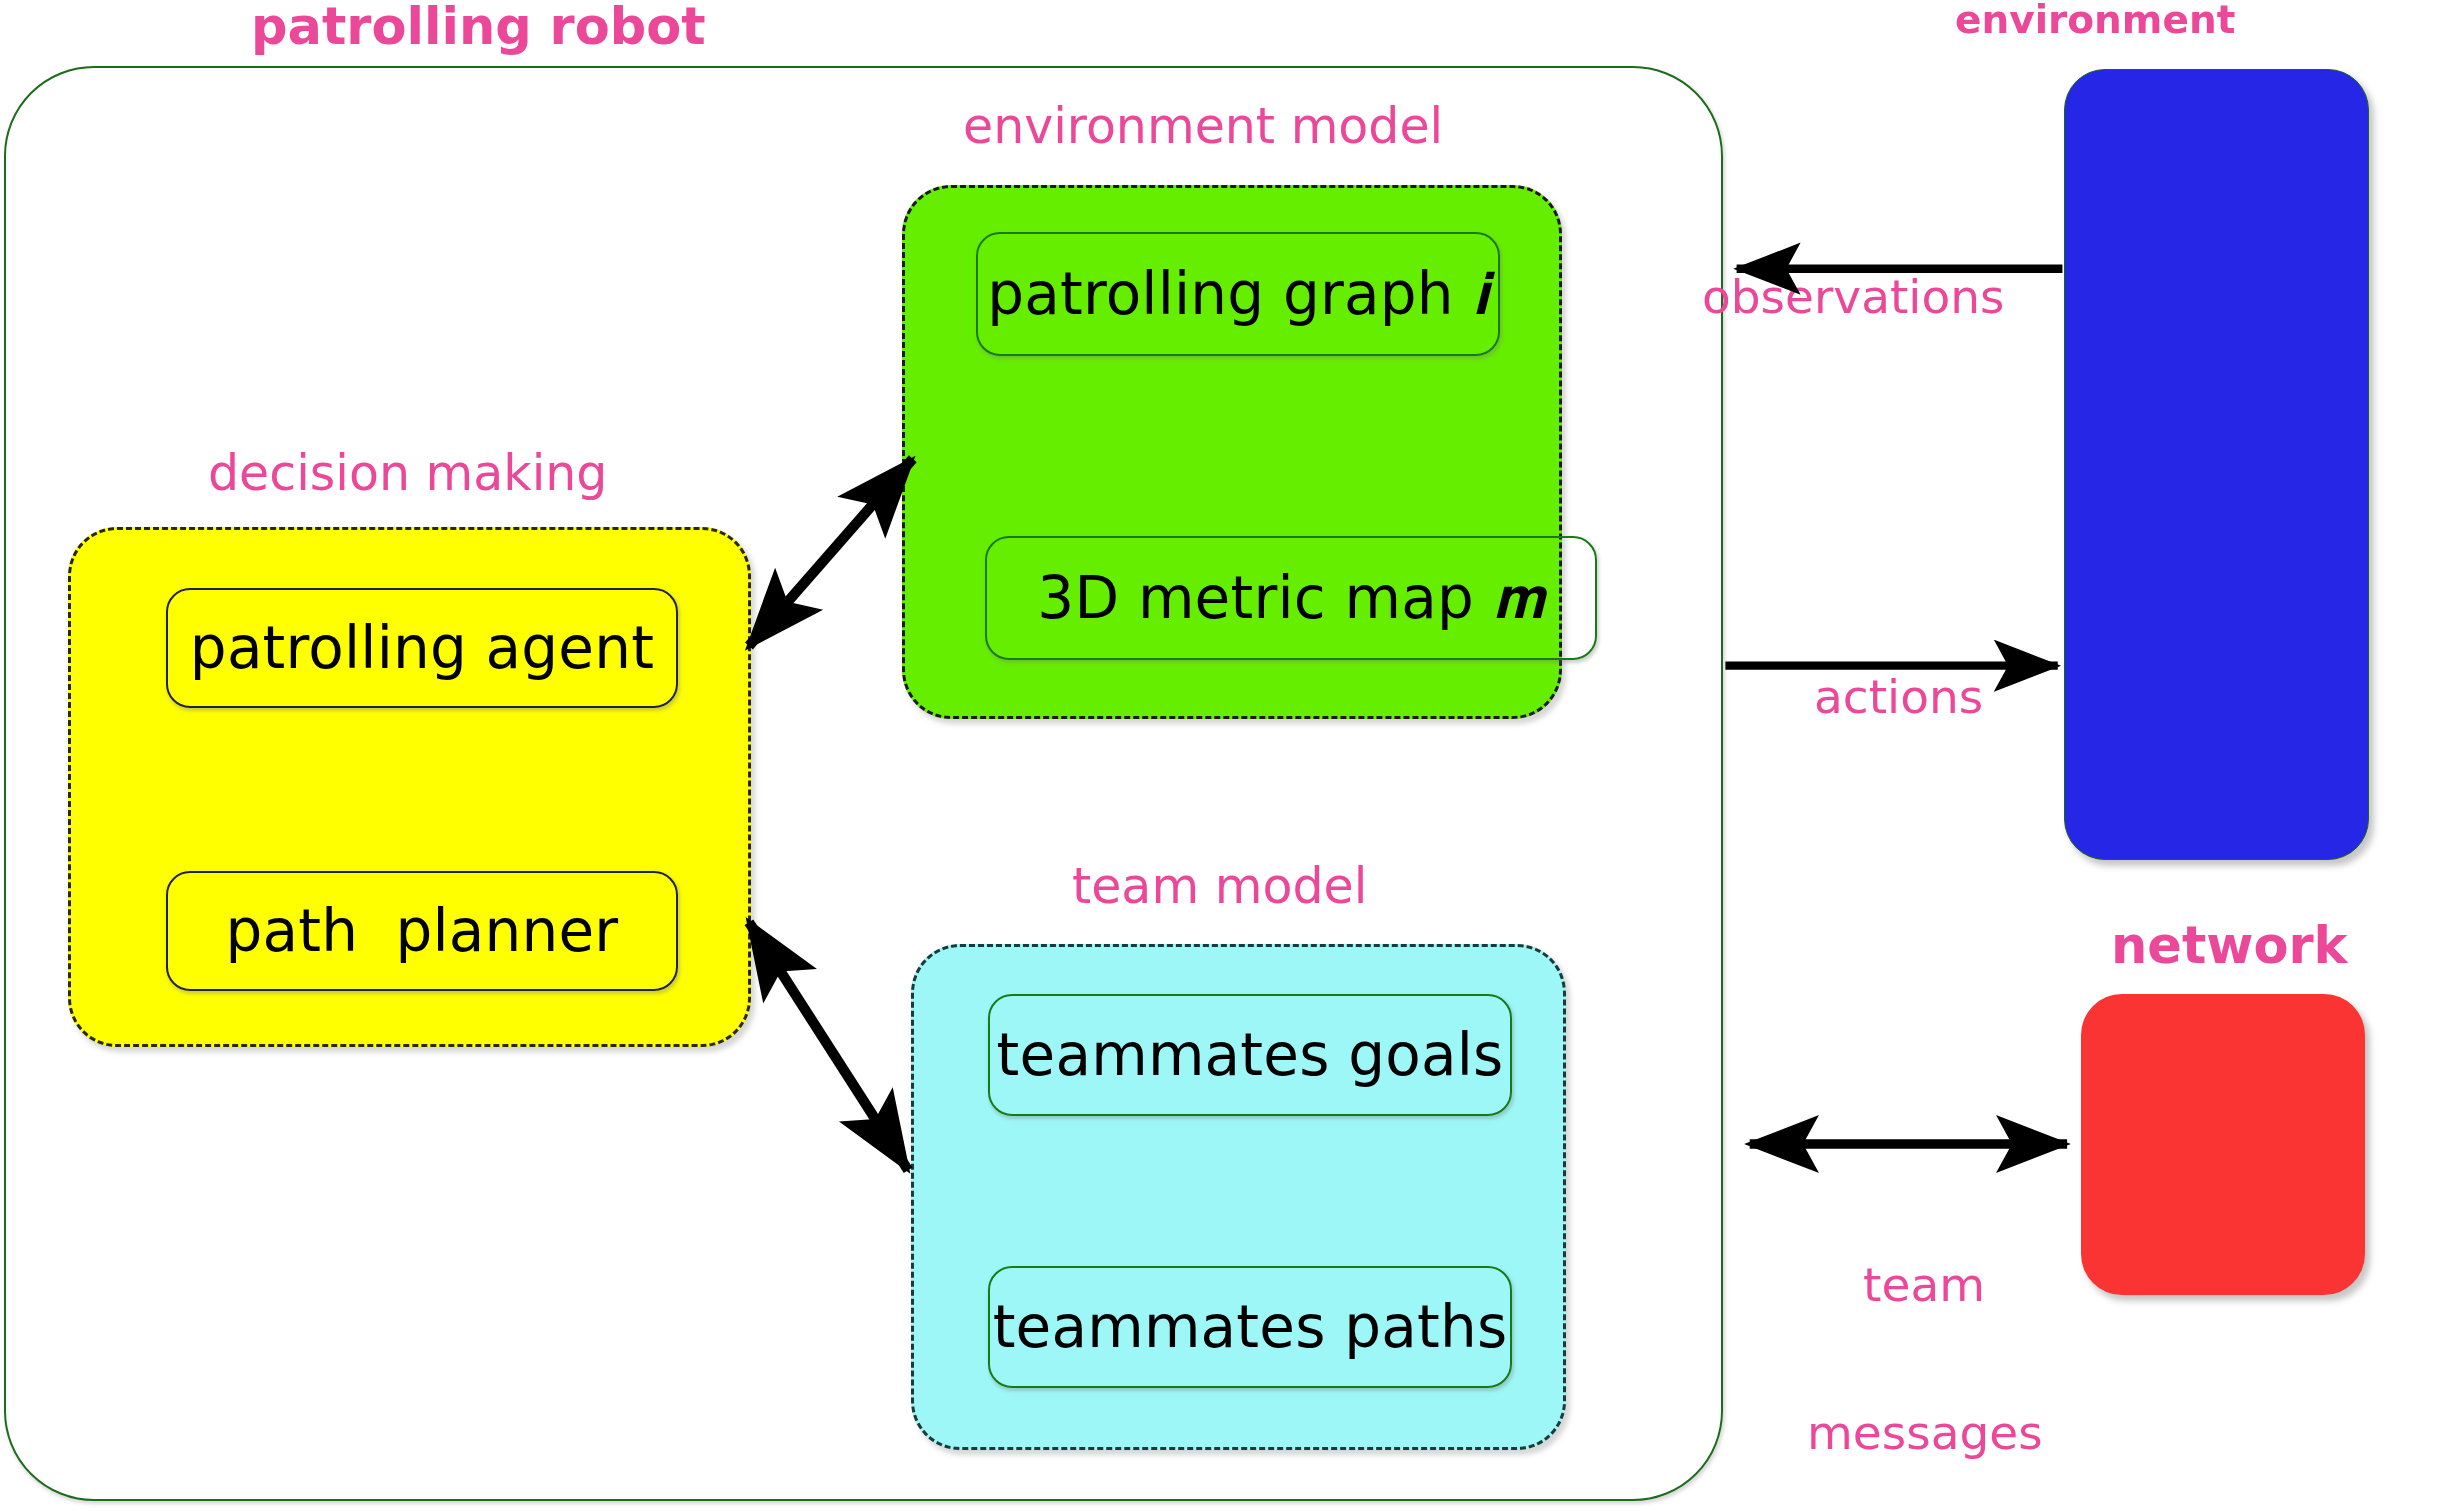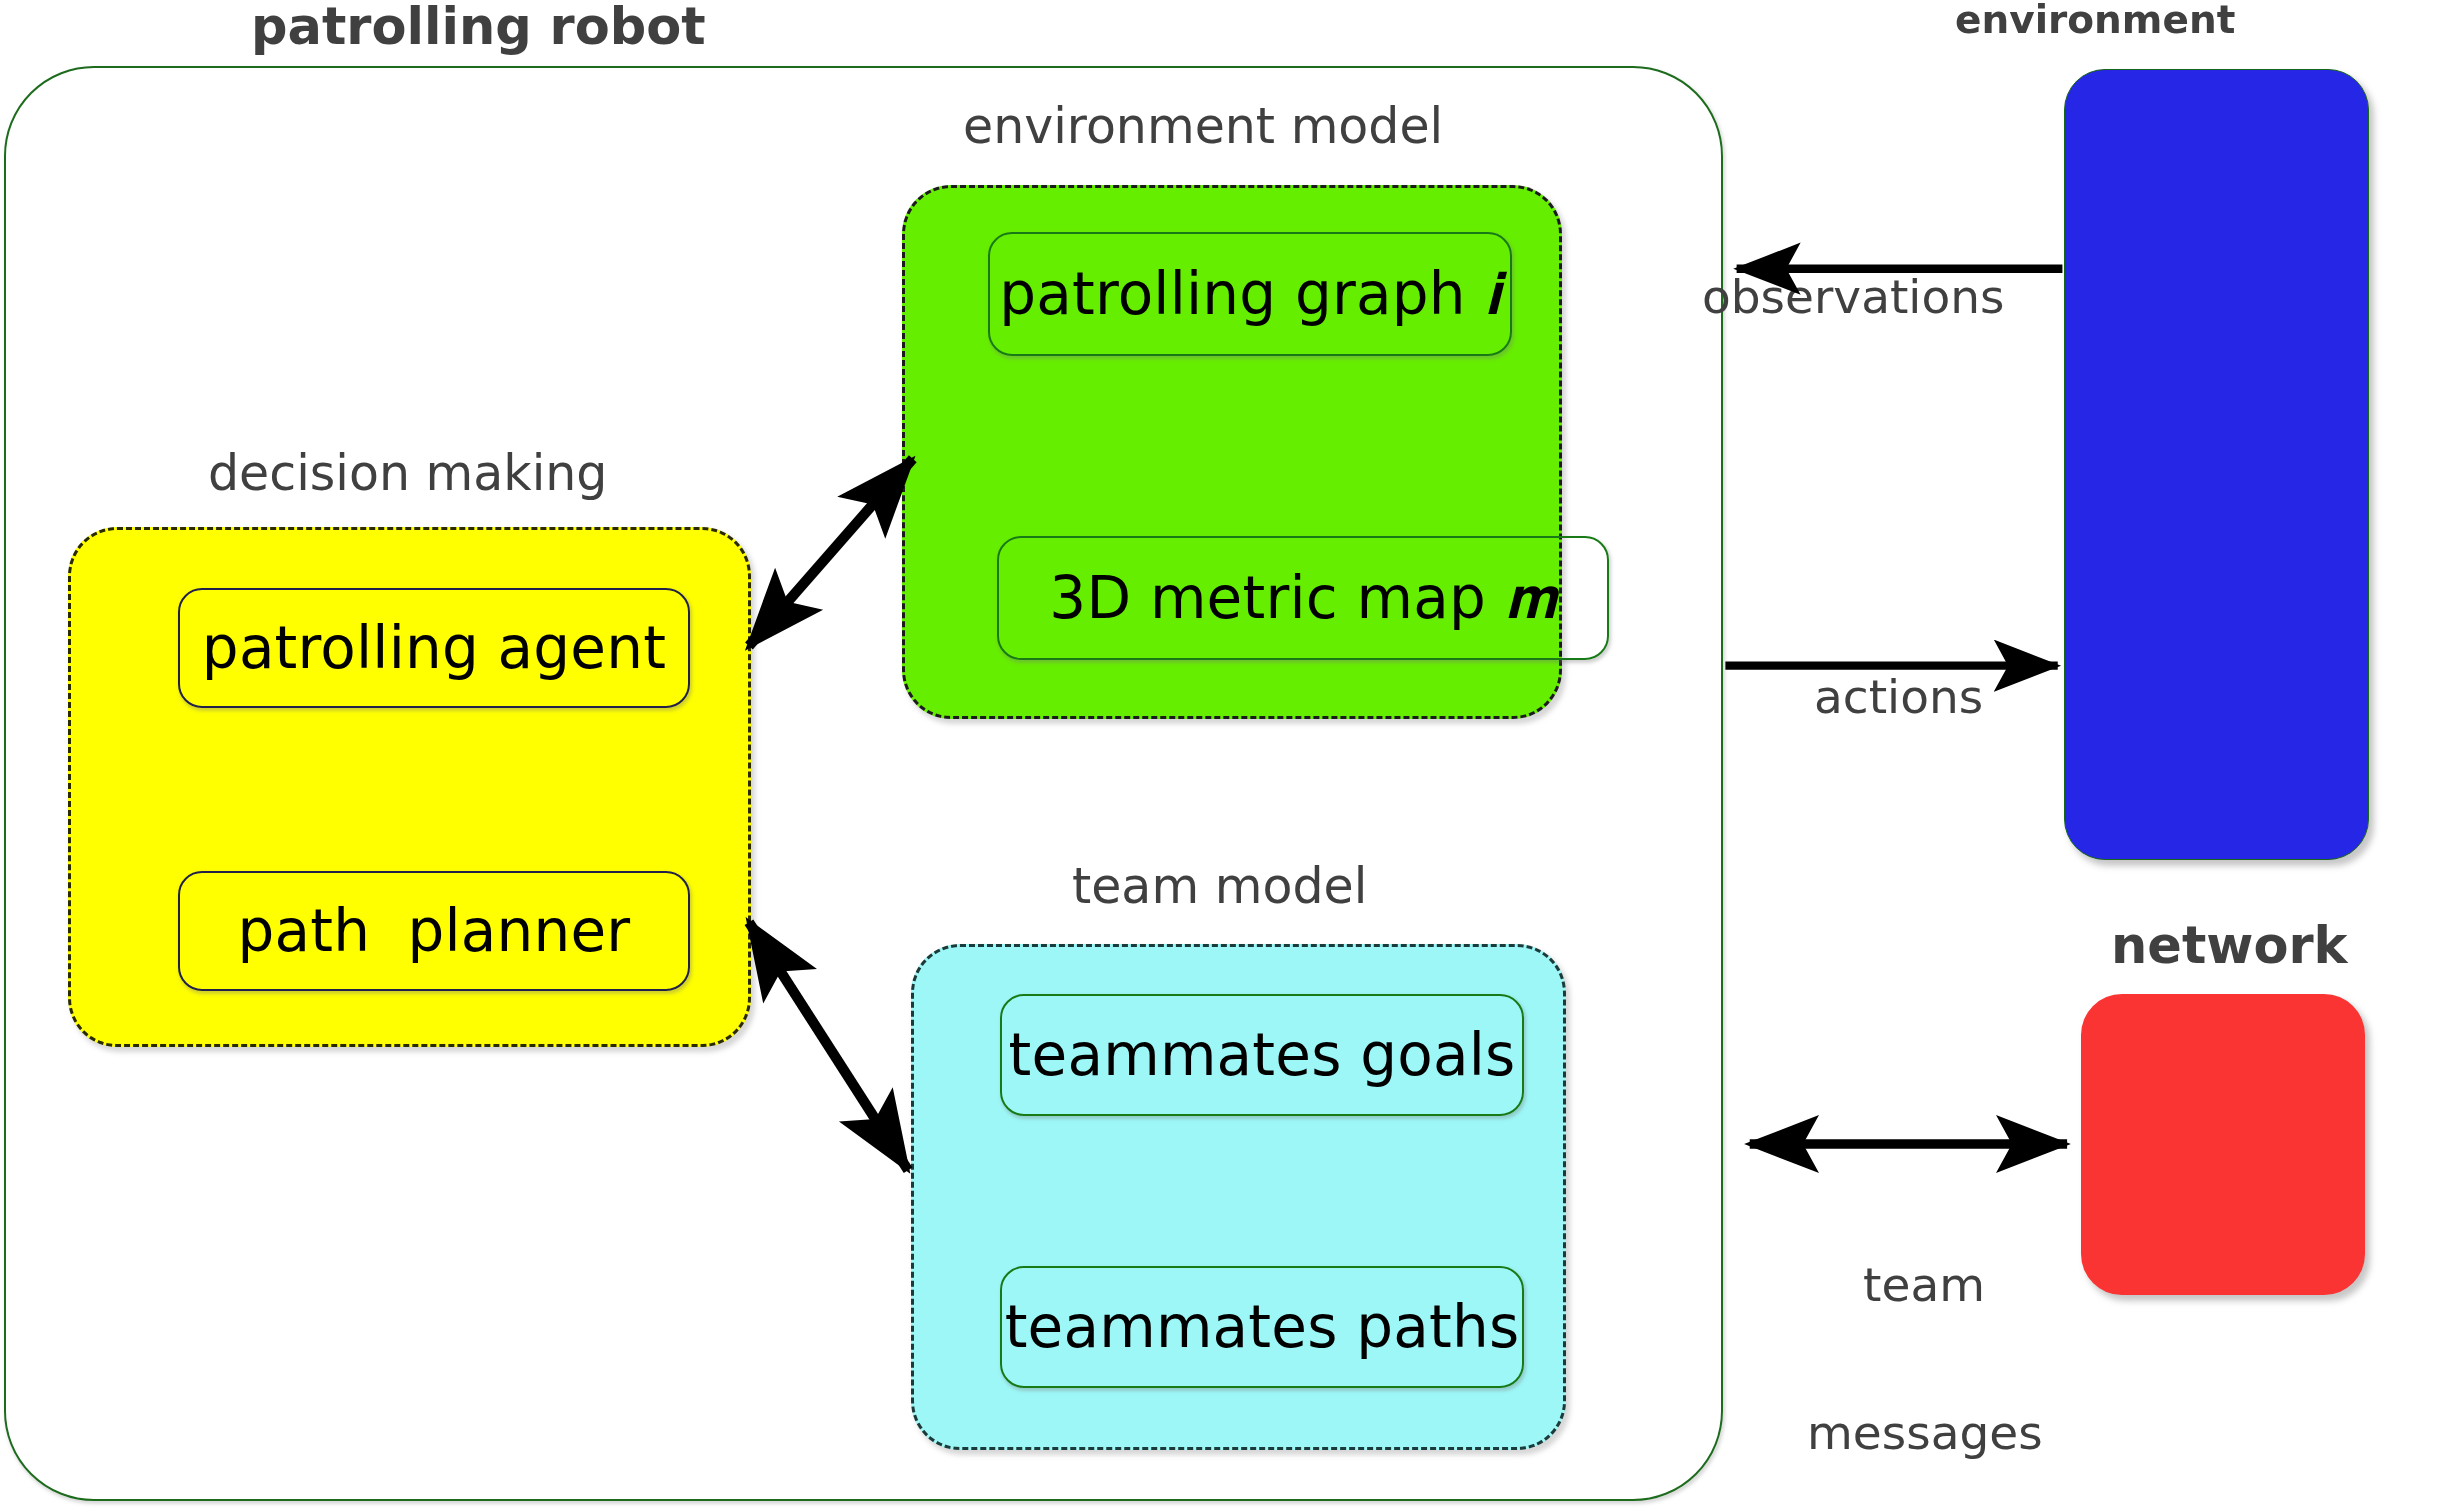--- a/index.html
+++ b/index.html
@@ -14,21 +14,21 @@
     position: relative;
     width: 2450px;
     height: 1512px;
     background: #ffffff;
     overflow: hidden;
   }
 
   
   .label {
     position: absolute;
-    color: #404040;
+    color: #ec4899;
     white-space: pre;
     line-height: 1.05;
   }
   .label.bold {
     font-weight: bold;
   }
   .label.center {
     text-align: center;
   }
 
@@ -81,21 +81,20 @@
 
   
   .item-box {
     position: absolute;
     border-radius: 24px;
     box-sizing: border-box;
     display: flex;
     align-items: center;
     justify-content: center;
     box-shadow: 1.9px 2.8px 3.7px rgba(120,120,120,0.35);
-    margin-left: 12px;
   }
   .item-box .item-text {
     font-size: 58px;
     color: #000000;
     white-space: pre;
     letter-spacing: 0.2px;
   }
   .item-box.navy { border: 2.8px solid #20204a; }
   .item-box.green { border: 2.8px solid #177a17; }
 

